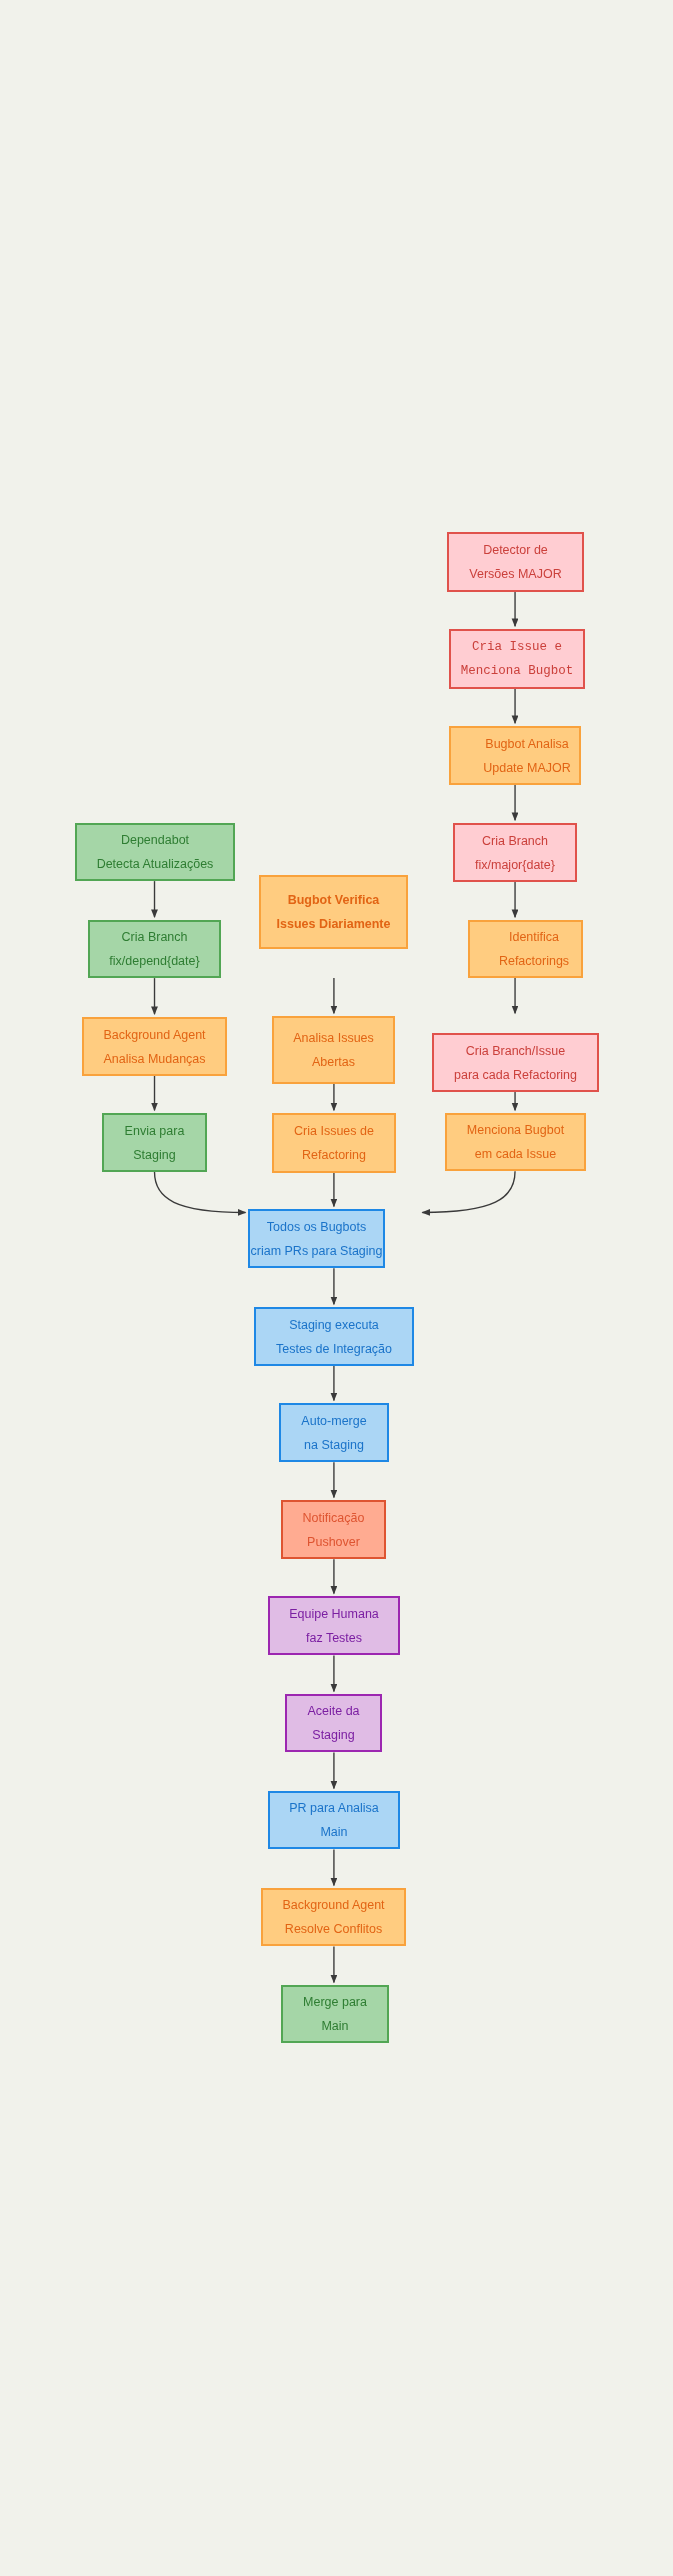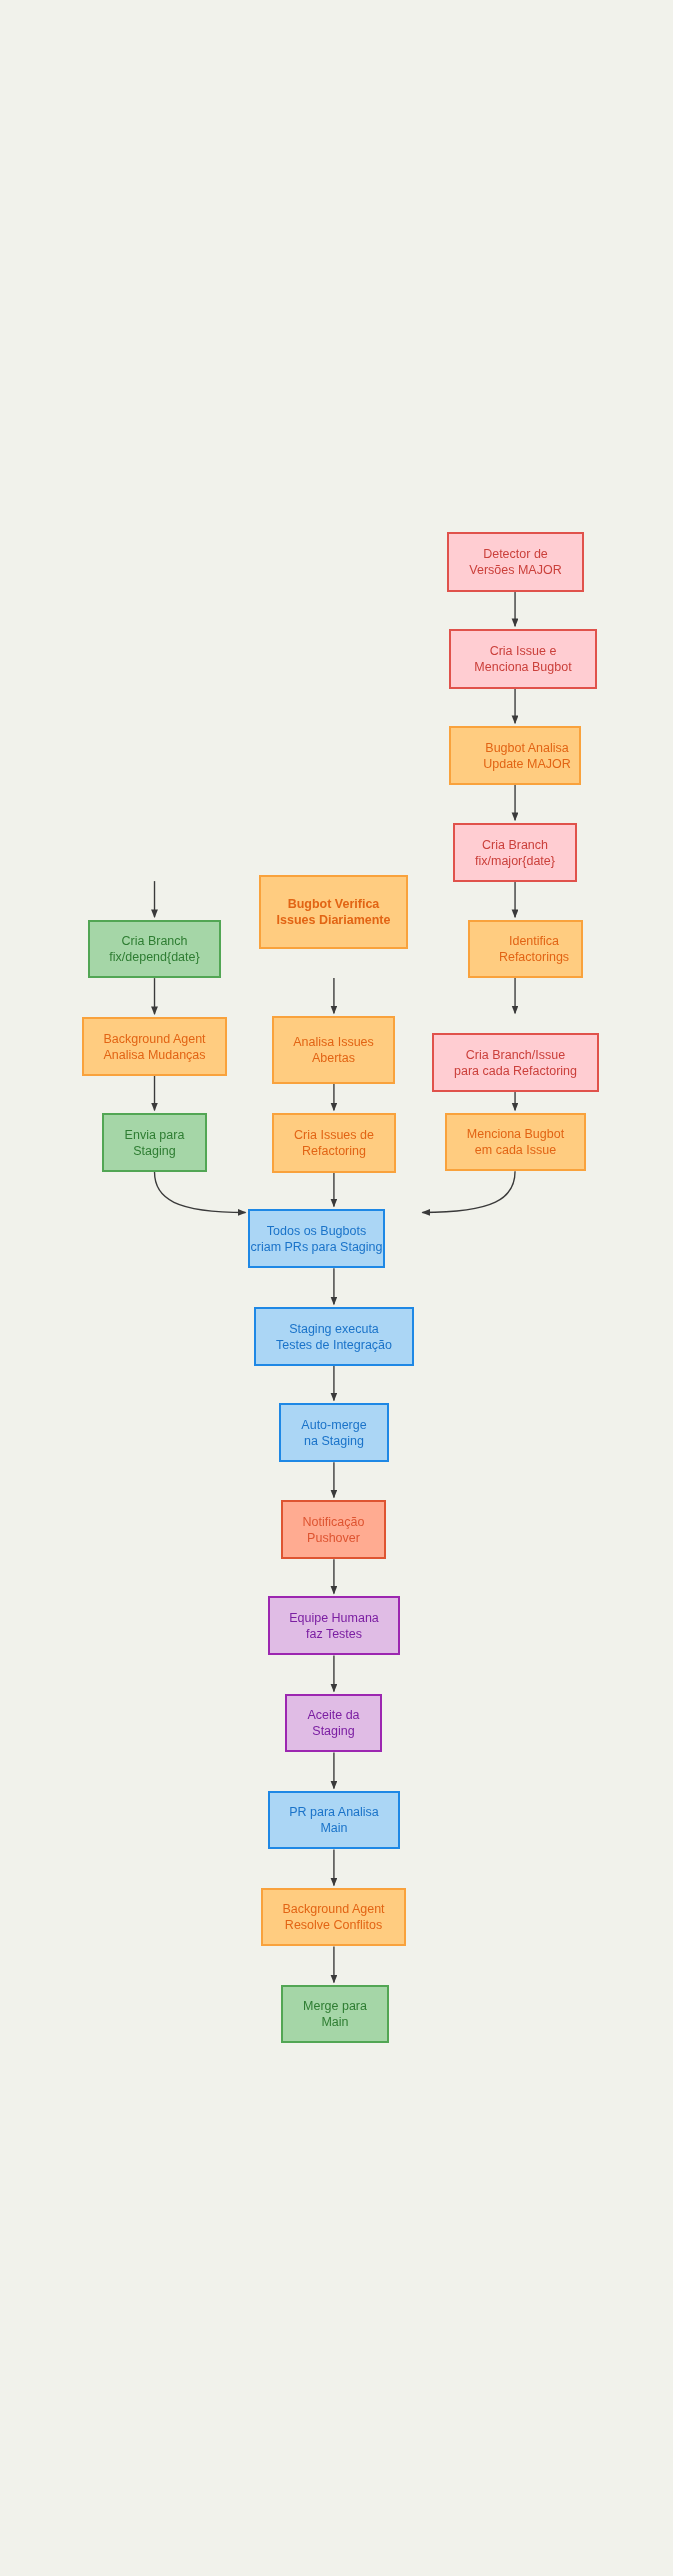--- a/index.html
+++ b/index.html
@@ -20,21 +20,21 @@
     position: absolute;
     box-sizing: border-box;
     border-style: solid;
     border-width: 2.1px;
     display: flex;
     align-items: center;
     justify-content: center;
     text-align: center;
     white-space: pre-line;
     font-size: 12.5px;
-    line-height: 16px;
+    line-height: 24px;
   }
   .pink   { background: var(--pink-fill,#FFCDD2);   border-color: var(--pink-stroke,#E0524B);   color: var(--pink-text,#CB403B); }
   .orange { background: var(--orange-fill,#FFCC80); border-color: var(--orange-stroke,#F9A23C); color: var(--orange-text,#E26414); }
   .green  { background: var(--green-fill,#A5D6A7);  border-color: var(--green-stroke,#52A654);  color: var(--green-text,#2E7D32); }
   .blue   { background: var(--blue-fill,#ABD6F5);   border-color: var(--blue-stroke,#1E88E5);   color: var(--blue-text,#1A73C9); }
   .salmon { background: var(--salmon-fill,#FFAB91); border-color: var(--salmon-stroke,#DE5431); color: var(--salmon-text,#DE5431); }
   .purple { background: var(--purple-fill,#E0BCE5); border-color: var(--purple-stroke,#9C27B0); color: var(--purple-text,#7B1FA2); }
 </style>
 </head>
 <body>
@@ -70,33 +70,35 @@
     <path class="edge" d="M389,1703 L389,1744" marker-end="url(#ah)"></path>
     <path class="edge" d="M389,1816 L389,1856" marker-end="url(#ah)"></path>
     <path class="edge" d="M389,1928 L389,1970" marker-end="url(#ah)"></path>
     <path class="edge" d="M389,2041 L389,2083" marker-end="url(#ah)"></path>
     <path class="edge" d="M389,2154 L389,2196" marker-end="url(#ah)"></path>
     <path class="edge" d="M389,2267 L389,2309" marker-end="url(#ah)"></path>
   </svg>
 
   <div class="node pink" style="left:447px; top:532px;  width:137px; height:60px;">Detector de
 Versões MAJOR</div>
-  <div class="node pink" style="left:449px; top:629px;  width:148px; height:60px;">Cria Issue e
+  <div class="node pink" style="left:449px; top:629px;  width:136px; height:60px;font-family:Liberation Mono, monospace;">Cria Issue e
 Menciona Bugbot</div>
   <div class="node orange" style="left:449px; top:726px;  width:132px; height:59px;padding-left:24px;">Bugbot Analisa
 Update MAJOR</div>
   <div class="node pink" style="left:453px; top:823px;  width:124px; height:59px;">Cria Branch
 fix/major{date}</div>
   <div class="node orange" style="left:468px; top:920px; width:115px; height:58px;padding-left:17px;">Identifica
 Refactorings</div>
   <div class="node pink" style="left:432px; top:1033px; width:167px; height:59px;">Cria Branch/Issue
 para cada Refactoring</div>
   <div class="node orange" style="left:445px; top:1113px; width:141px; height:58px;">Menciona Bugbot
 em cada Issue</div>
 
+  <div class="node green" style="left:75px;  top:823px;  width:160px; height:58px;">Dependabot
+Detecta Atualizações</div>
   <div class="node green" style="left:88px; top:920px; width:133px; height:58px;">Cria Branch
 fix/depend{date}</div>
   <div class="node orange" style="left:82px;  top:1017px; width:145px; height:59px;">Background Agent
 Analisa Mudanças</div>
   <div class="node green" style="left:102px; top:1113px; width:105px; height:59px;">Envia para
 Staging</div>
 
   <div class="node orange" style="left:259px; top:875px; width:149px; height:74px;font-weight:bold;">Bugbot Verifica
 Issues Diariamente</div>
   <div class="node orange" style="left:272px; top:1016px; width:123px; height:68px;">Analisa Issues

